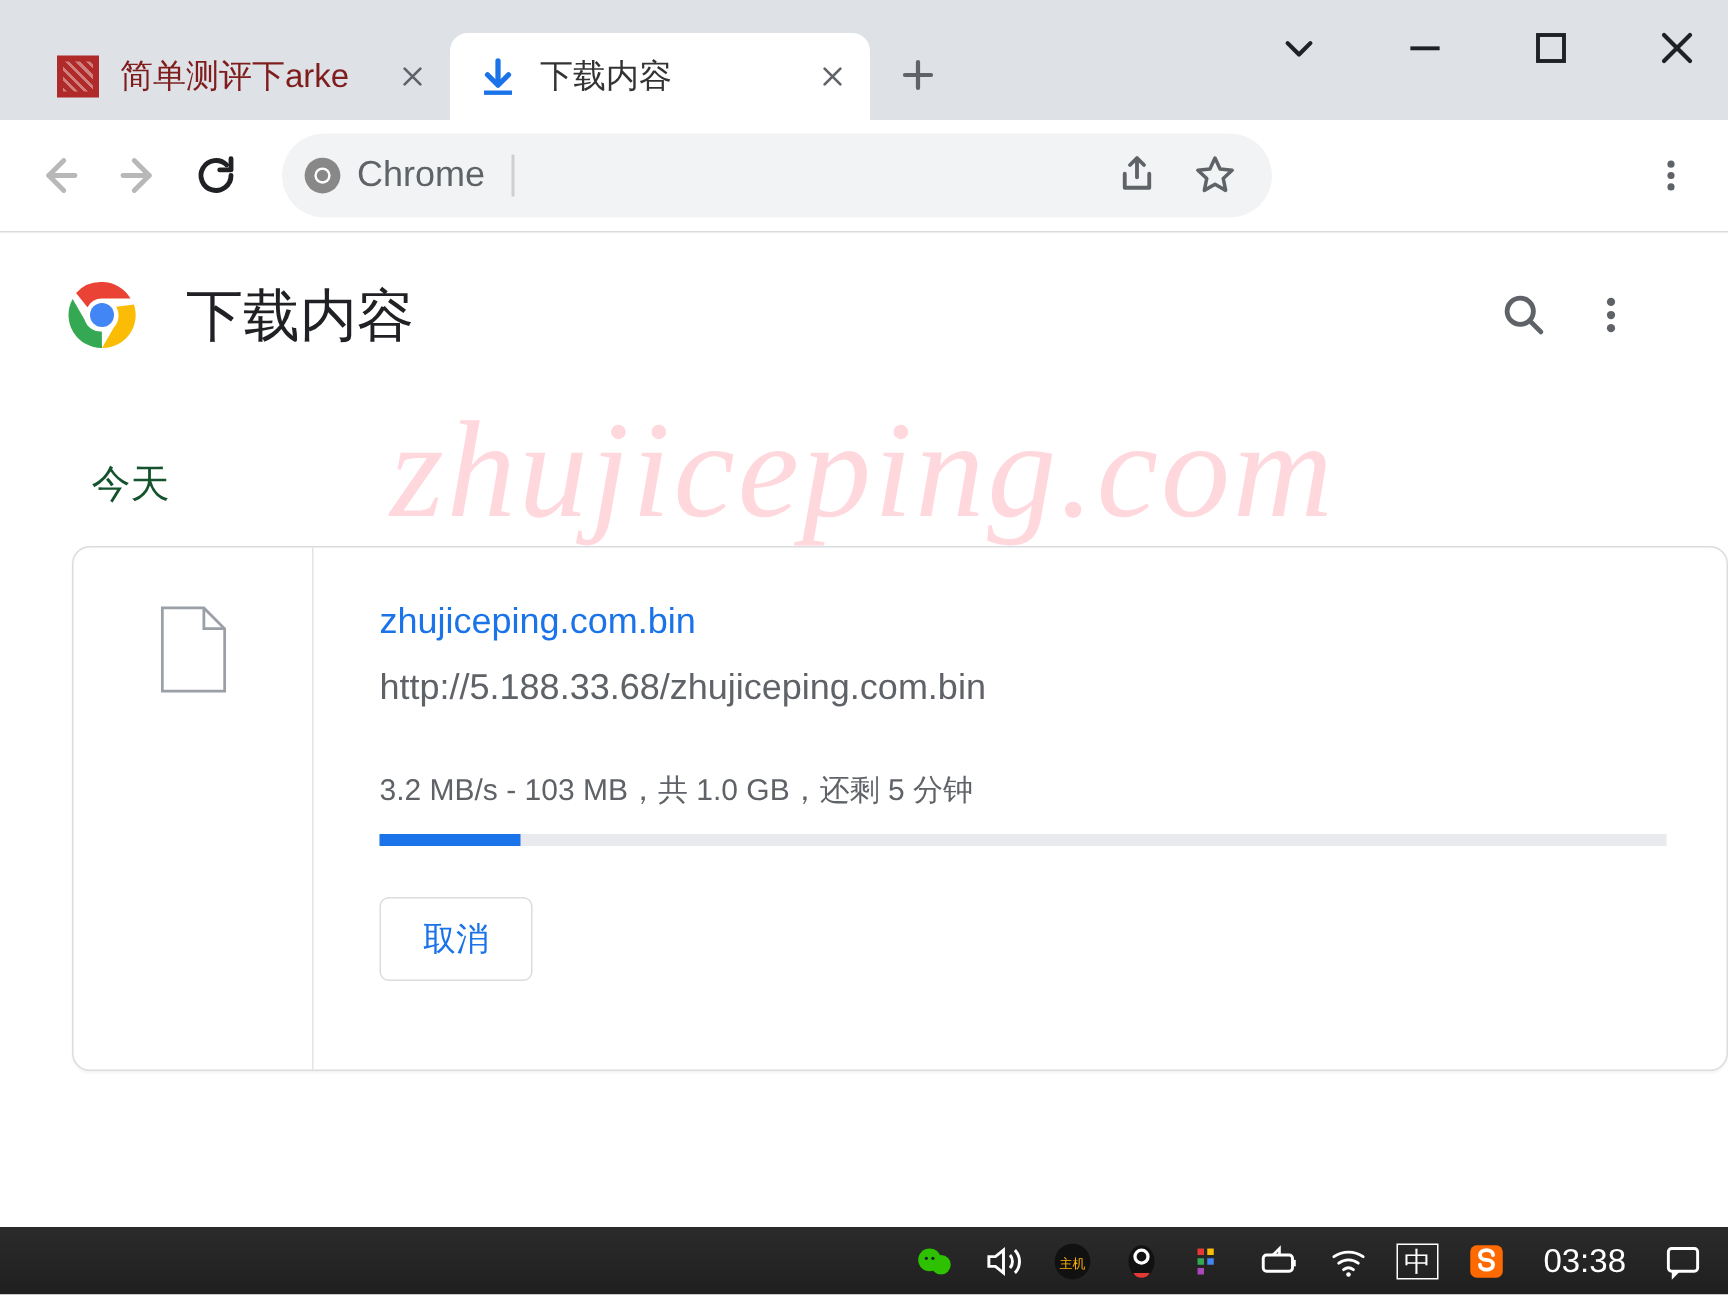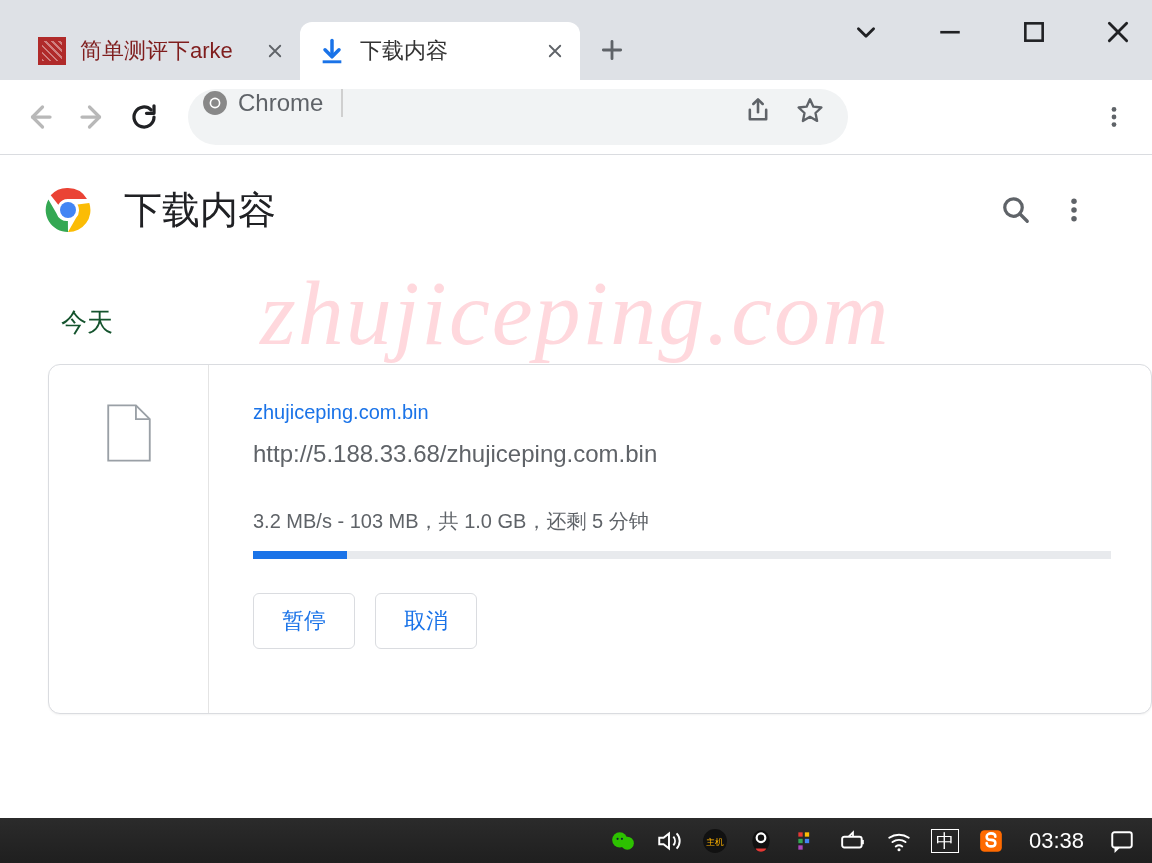--- a/index.html
+++ b/index.html
@@ -66,21 +66,21 @@
     width: 52px; height: 52px; display:flex; align-items:center; justify-content:center;
     color:#5f6368; border-radius:50%; cursor:pointer;
   }
   .navbtn.disabled { color:#b8b8b8; }
   .navbtn svg { width: 30px; height: 30px; }
   .omnibox {
     flex: 0 0 660px;
     height: 56px;
     background: #f1f3f4;
     border-radius: 28px;
-    display:flex; align-items:flex-start;
+    display:flex; align-items:center;
     margin-left: 18px;
     padding: 0 16px 0 14px;
     font-size: 24px;
     color:#5f6368;
   }
   .omnibox .chrome-chip {
     display:flex; align-items:center; gap:10px; padding-right:18px; border-right: 2px solid #cfcfcf; margin-right: 16px;
   }
   .omnibox .chrome-chip .g-icon { width:26px; height:26px; }
   .omnibox .url-path { color:#5f6368; }
@@ -136,21 +136,21 @@
     width: 160px;
     display:flex; justify-content:center;
     padding-top: 38px;
     border-right: 1px solid #e4e4e4;
   }
   .fileicon { width: 48px; height: 60px; }
   .card .body {
     flex:1;
     padding: 36px 40px 30px 44px;
   }
-  .fname { color:#1a73e8; font-size: 20px; margin-bottom: 16px; cursor:pointer;}
+  .fname { color:#1a73e8; font-size: 24px; margin-bottom: 16px; cursor:pointer;}
   .furl { color:#5f6368; font-size: 24px; margin-bottom: 40px;}
   .fstatus { color:#5f6368; font-size: 20px; margin-bottom: 16px;}
   .progress {
     height: 8px; width: 100%; background:#e8eaed; border-radius: 0; margin-bottom: 34px; position:relative;
   }
   .progress .bar { height:100%; background:#1a73e8; width: 11%; }
   .actions { display:flex; gap: 20px;}
   .btn {
     border: 1px solid #dadce0; background:#fff; color:#1a73e8;
     font-size: 22px; padding: 12px 28px; border-radius: 6px; cursor:pointer;
@@ -329,21 +329,20 @@
     </svg>
   </div>
   <div class="body">
     <div class="fname">zhujiceping.com.bin</div>
     <div class="furl">http://5.188.33.68/zhujiceping.com.bin</div>
     <div class="fstatus">3.2 MB/s - 103 MB，共 1.0 GB，还剩 5 分钟</div>
     <div class="progress">
       <div class="bar" id="progress-bar" style="width: 11%;"></div>
     </div>
     <div class="actions">
-      <button class="btn">暂停</button>
       <button class="btn">取消</button>
     </div>
   </div>
 </div>
 
 <div class="taskbar">
   <div class="tbicon">
     <svg viewBox="0 0 24 24">
         <circle cx="9" cy="11" r="7" fill="#2dc100"></circle>
         <circle cx="16" cy="14" r="6" fill="#2dc100"></circle>

